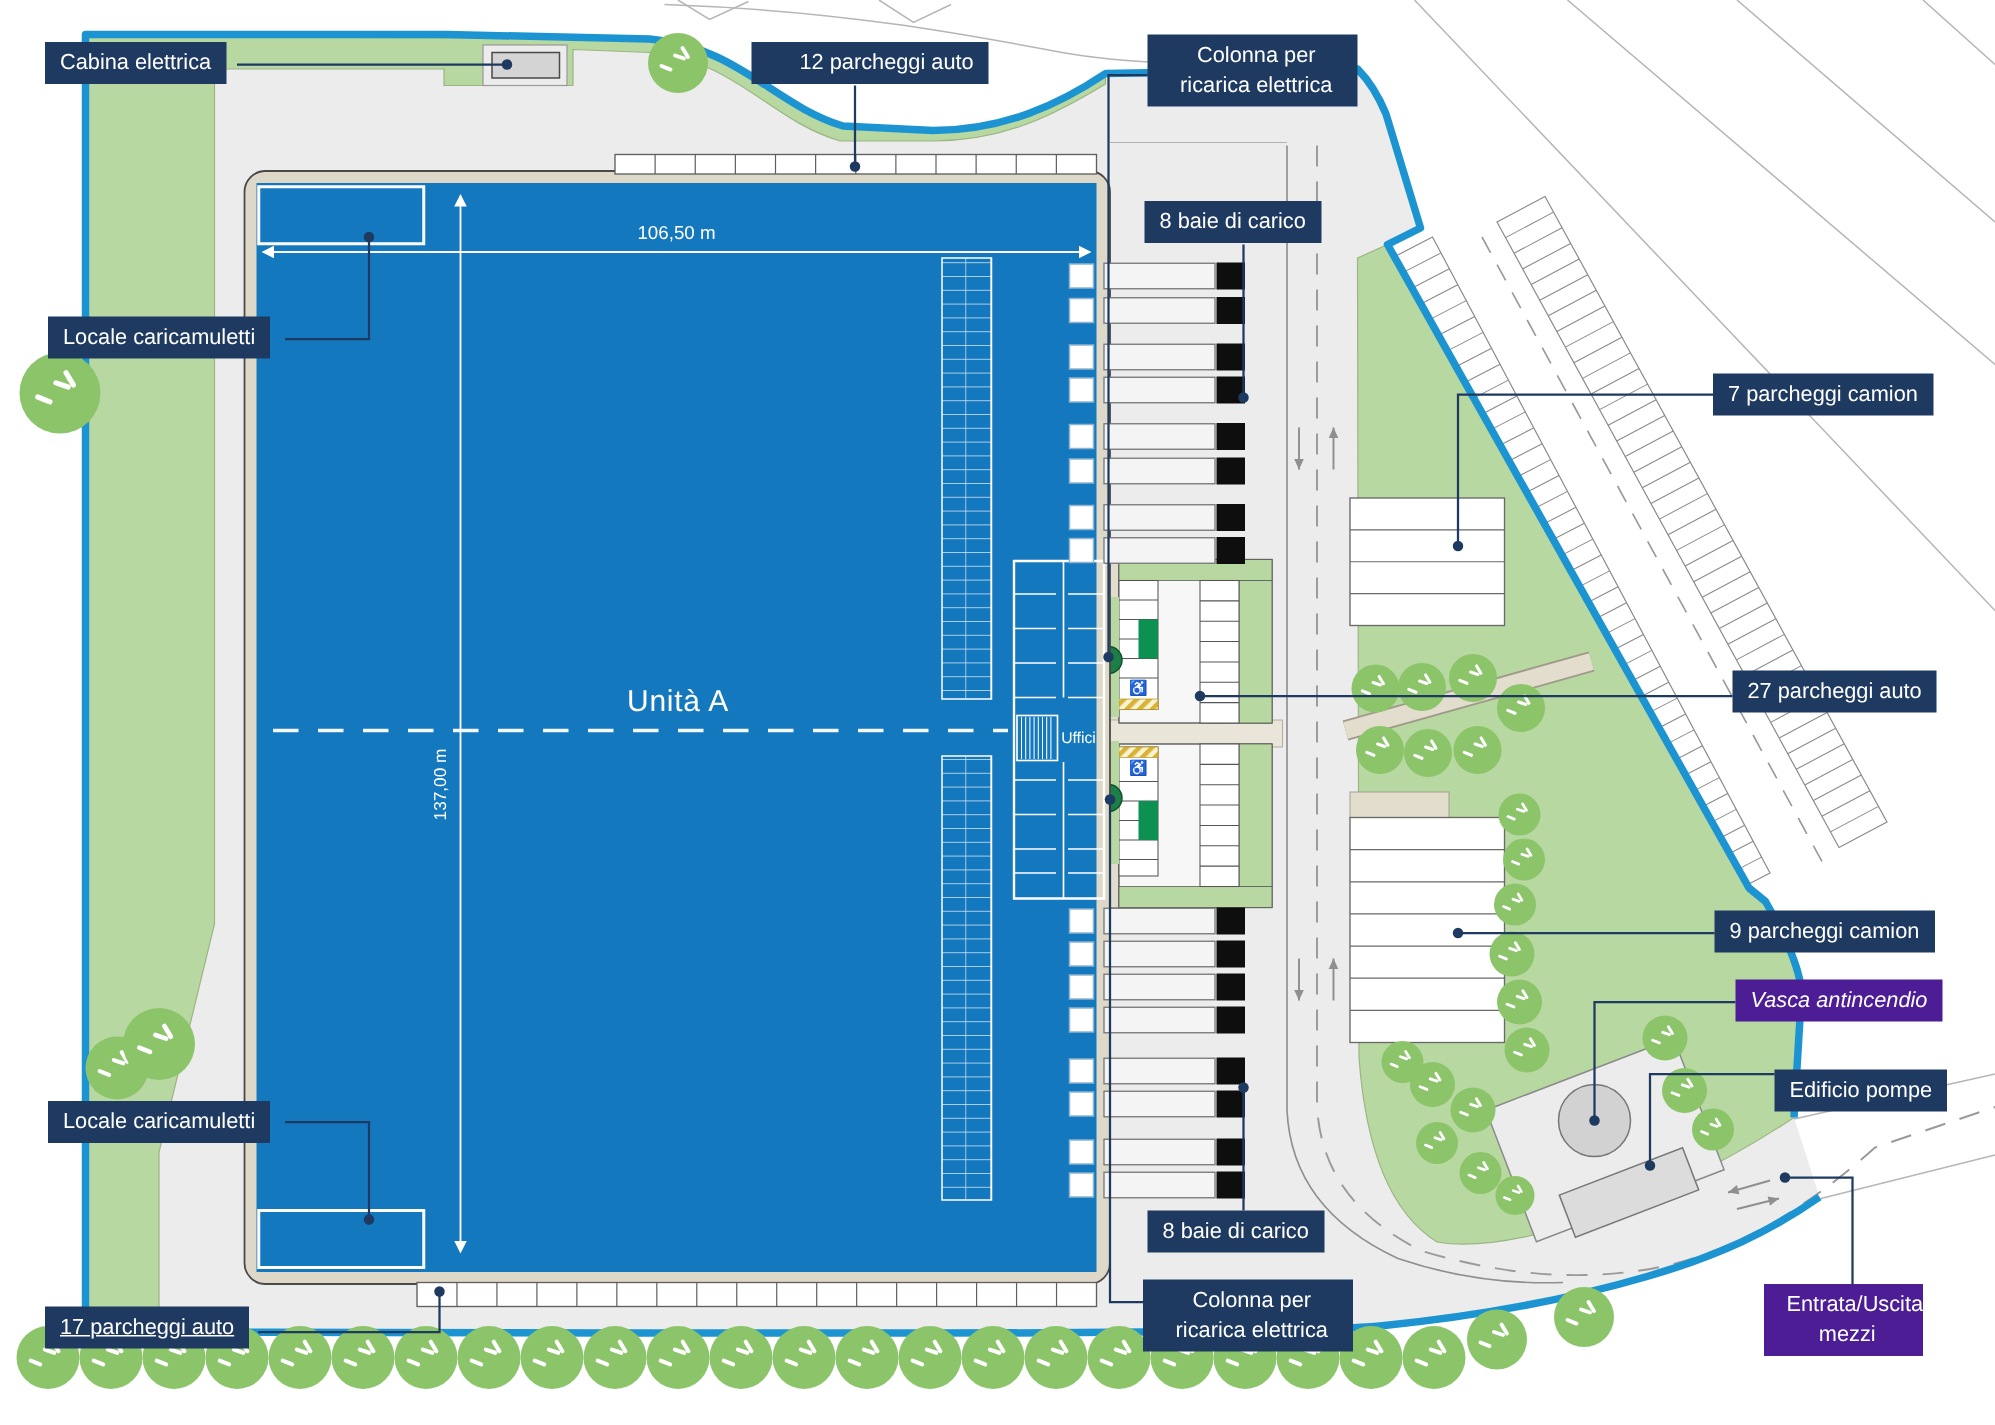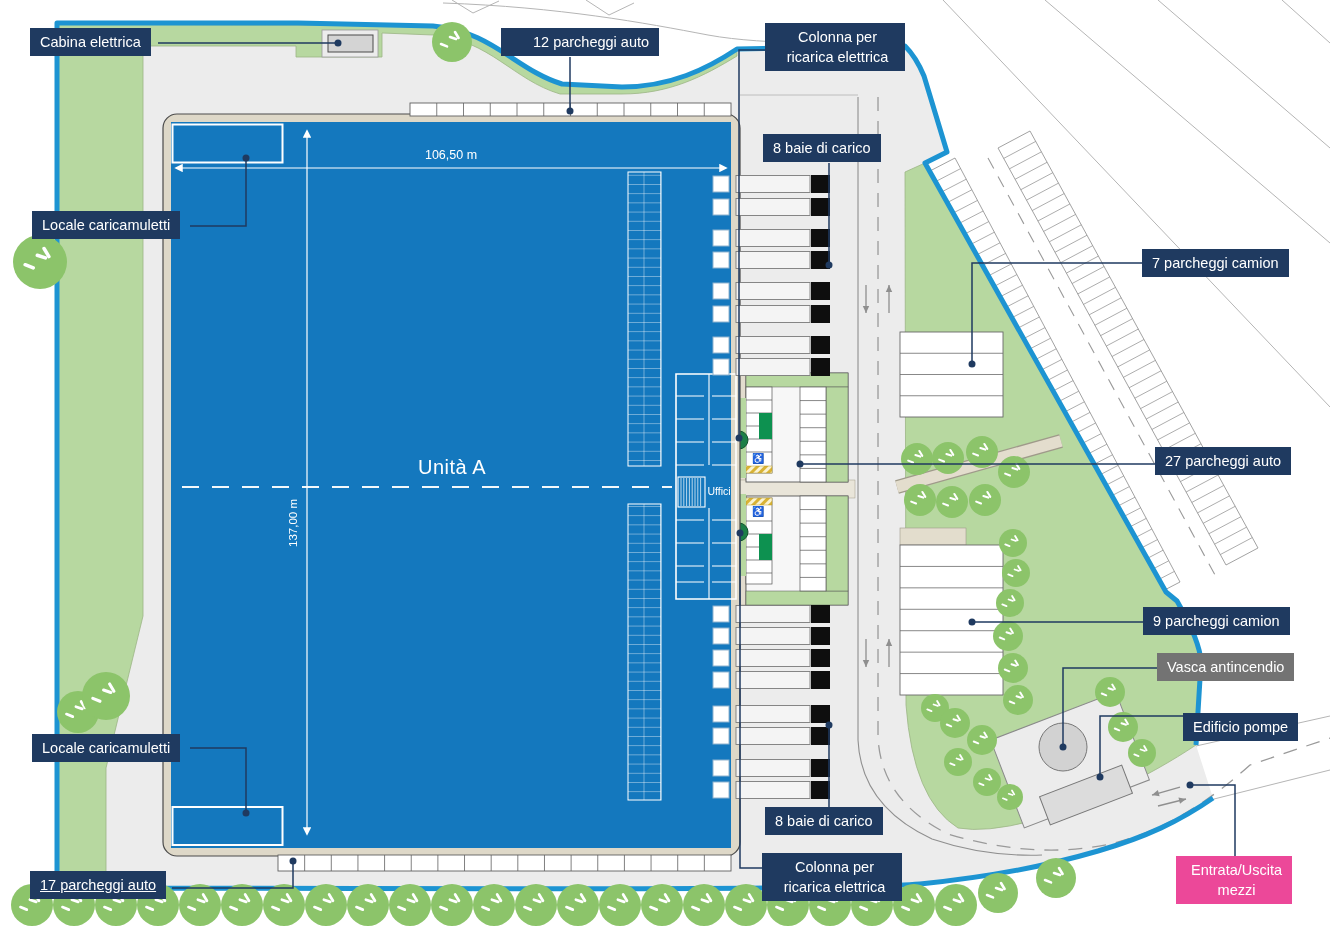--- a/index.html
+++ b/index.html
@@ -664,20 +664,20 @@
 </svg>
 
 <div class="lbl" style="left: 30px; top: 28px; background: rgb(31, 58, 96);">Cabina elettrica</div>
 <div class="lbl" style="left: 501px; top: 28px; background: rgb(31, 58, 96); padding-left: 32px;">12 parcheggi auto</div>
 <div class="lbl wrap" style="left: 765px; top: 23px; width: 140px; background: rgb(31, 58, 96);">Colonna per ricarica elettrica</div>
 <div class="lbl" style="left: 763px; top: 134px; background: rgb(31, 58, 96);">8 baie di carico</div>
 <div class="lbl" style="left: 1142px; top: 249px; background: rgb(31, 58, 96);">7 parcheggi camion</div>
 <div class="lbl" style="left: 32px; top: 211px; background: rgb(31, 58, 96);">Locale caricamuletti</div>
 <div class="lbl" style="left: 1155px; top: 447px; background: rgb(31, 58, 96);">27 parcheggi auto</div>
 <div class="lbl" style="left: 1143px; top: 607px; background: rgb(31, 58, 96);">9 parcheggi camion</div>
-<div class="lbl" style="left: 1157px; top: 653px; background: #737373;">Vasca antincendio</div>
+<div class="lbl" style="left: 1157px; top: 653px; background: #4c1d95; font-style: italic;">Vasca antincendio</div>
 <div class="lbl" style="left: 1183px; top: 701px; background: rgb(31, 58, 96); margin-top: 12px;">Edificio pompe</div>
 <div class="lbl" style="left: 32px; top: 734px; background: rgb(31, 58, 96);">Locale caricamuletti</div>
 <div class="lbl" style="left: 765px; top: 807px; background: rgb(31, 58, 96);">8 baie di carico</div>
 <div class="lbl wrap" style="left: 762px; top: 853px; width: 140px; background: rgb(31, 58, 96);">Colonna per ricarica elettrica</div>
 <div class="lbl" style="left: 30px; top: 871px; background: rgb(31, 58, 96); text-decoration: underline;">17 parcheggi auto</div>
-<div class="lbl wrap" style="left: 1176px; top: 856px; width: 116px; background: #ec4899;">Entrata/Uscita mezzi</div>
+<div class="lbl wrap" style="left: 1176px; top: 856px; width: 106px; background: #4c1d95;">Entrata/Uscita mezzi</div>
 </div>
 
 </body></html>

